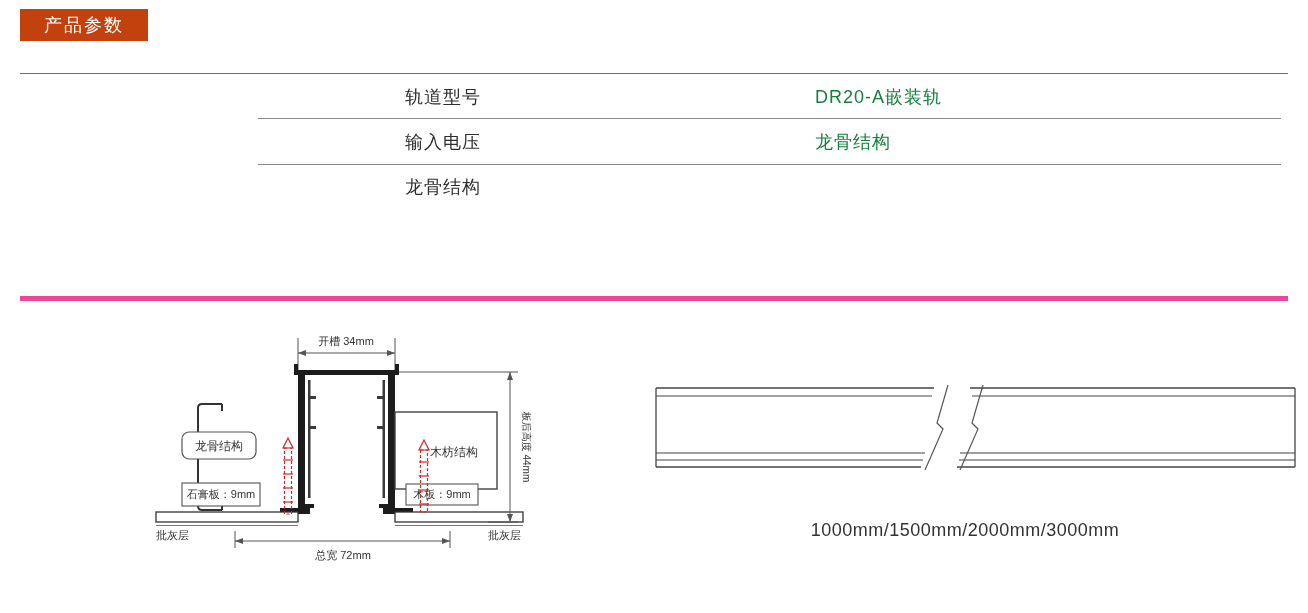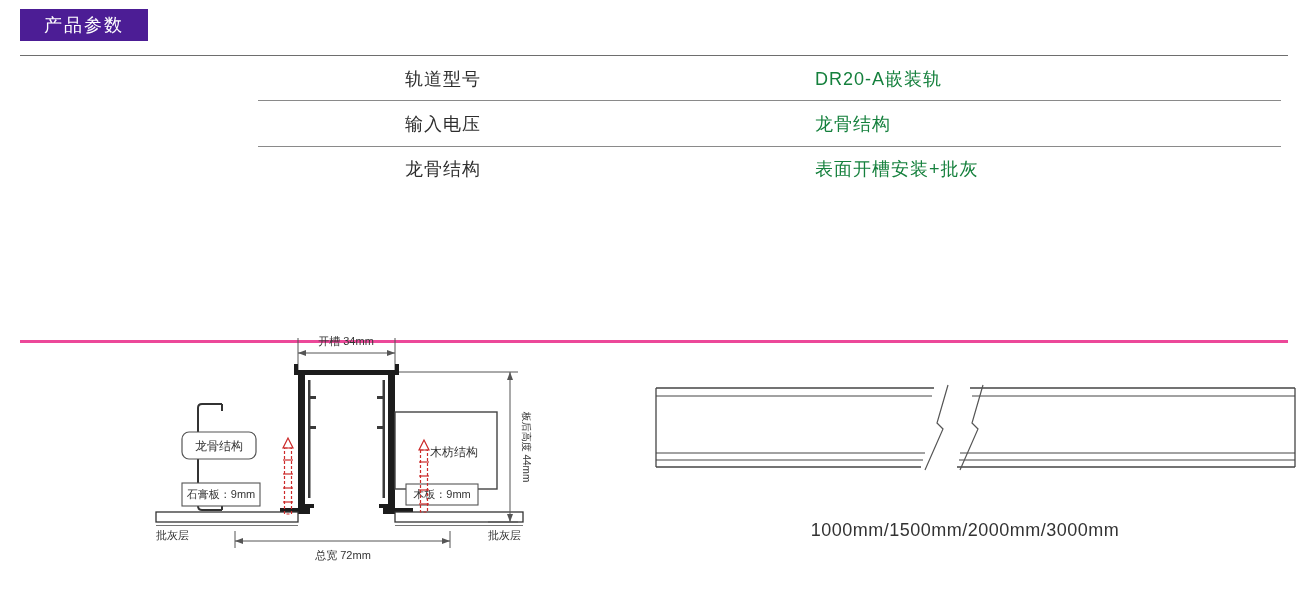--- a/index.html
+++ b/index.html
@@ -8,30 +8,30 @@
     width: 1308px; height: 613px;
     position: relative; overflow: hidden;
     font-family: "Liberation Sans", sans-serif;
     color: #333;
   }
   .stage { position: absolute; inset: 0; }
 
   
   .badge {
     position: absolute; left: 20px; top: 9px;
-    background: #4c1d95; color: #ffffff;
+    background: #c2410c; color: #ffffff;
     font-size: 18px; line-height: 32px; height: 32px;
     padding: 0 24px; letter-spacing: 2px; font-weight: 500;
   }
 
   
   .param-table {
-    position: absolute; left: 20px; top: 55px; width: 1268px; height: 288px;
+    position: absolute; left: 20px; top: 73px; width: 1268px; height: 228px;
     border-top: 1px solid #6e6e6e;
-    border-bottom: 3px solid #ec4899;
+    border-bottom: 5px solid #ec4899;
   }
   .p-row { position: relative; height: 45.4px; }
   .p-rule {
     position: absolute; left: 238px; right: 7px; bottom: 0; height: 1px;
     background: #8a8a8a;
   }
   .p-label {
     position: absolute; left: 385px; top: 50%; transform: translateY(-50%);
     font-size: 18px; font-weight: 500; color: #2e2e2e; letter-spacing: 1px;
     white-space: nowrap;
@@ -69,21 +69,20 @@
       <span class="p-value">DR20-A嵌装轨</span>
       <span class="p-rule"></span>
     </div>
     <div class="p-row">
       <span class="p-label">输入电压</span>
       <span class="p-value">龙骨结构</span>
       <span class="p-rule"></span>
     </div>
     <div class="p-row">
       <span class="p-label">龙骨结构</span>
-      <span class="p-value">表面开槽安装+批灰</span>
     </div>
   </div>
 
   <svg class="diag diag-left" width="400" height="265" viewBox="0 0 400 265">
 
     <g>
       <line class="thin" x1="150" y1="12" x2="150" y2="46"></line>
       <line class="thin" x1="247" y1="12" x2="247" y2="46"></line>
       <line class="thin" x1="150" y1="27" x2="247" y2="27"></line>
       <polygon points="150,27 158,24 158,30" fill="#555"></polygon>

